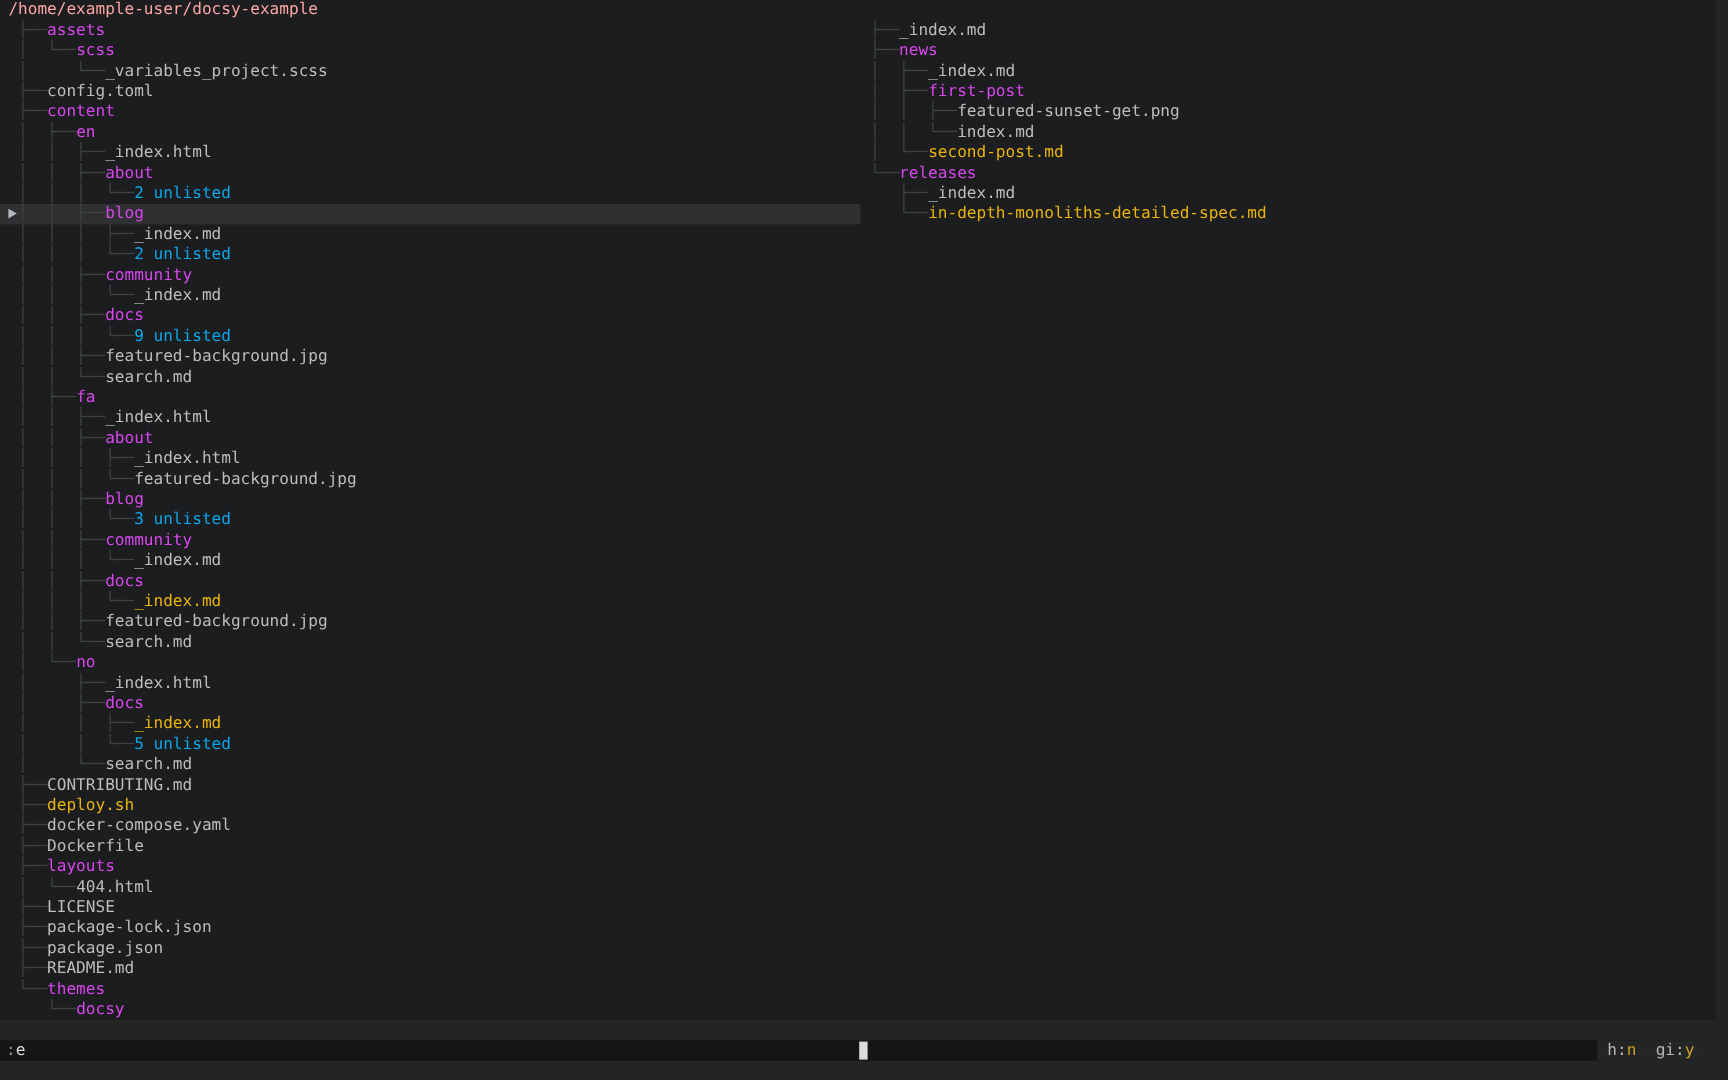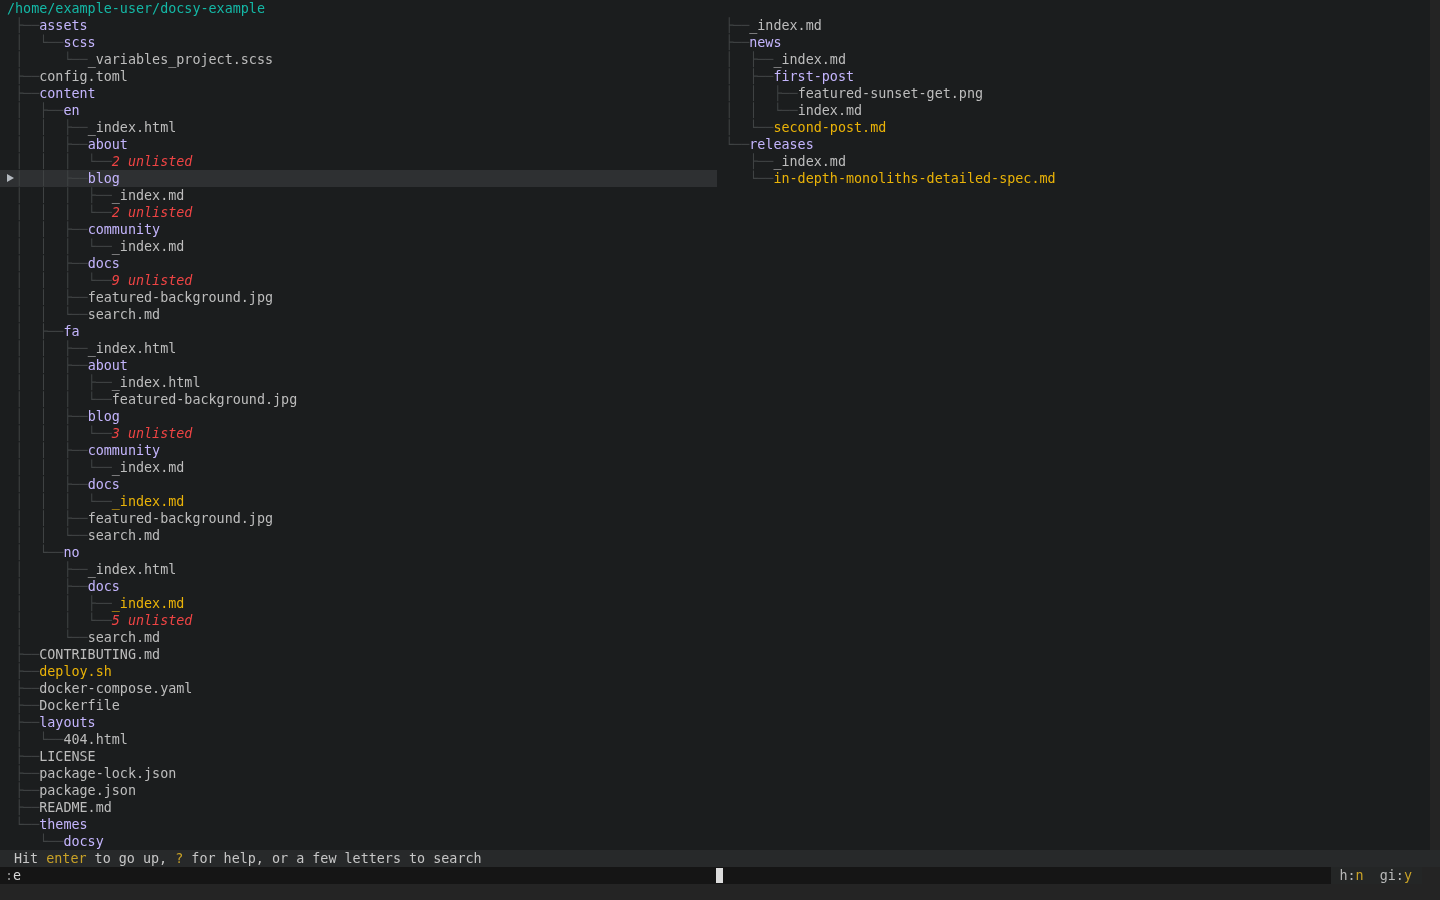--- a/index.html
+++ b/index.html
@@ -8,30 +8,30 @@
     background:#242424;
     font-family:"DejaVu Sans Mono","Liberation Mono",monospace;
     font-size:13.4px;line-height:17px;
   }
   #screen{position:absolute;top:0;left:0;width:1440px;height:900px;}
   #tree-area{position:absolute;top:0;left:0;width:1430px;height:850px;background:#1b1d1e;}
   .panel{position:absolute;top:0;height:850px;white-space:pre;}
   #left-panel{left:0;width:717px;}
   #right-panel{left:717px;width:713px;}
   .ptitle{position:absolute;top:0;left:0;right:0;height:17px;white-space:pre;}
-  .ptitle-left{padding-left:7px;color:#14b8a6;}
+  .ptitle-left{padding-left:7px;color:#fca5a5;}
   .ptitle-right{background:#43474a;color:#8fb3d6;}
   .trow{position:absolute;left:0;width:100%;height:17px;box-sizing:border-box;}
   .lrow{padding-left:7px;}
   .sel{background:#2e3032;}
   .pfx{color:#3f4243;}
-  .dir{color:#c4b5fd;}
+  .dir{color:#d946ef;}
   .file{color:#bdbdbd;}
   .mod{color:#eab308;}
-  .unlisted{color:#ef4444;font-style:italic;}
+  .unlisted{color:#0ea5e9;}
   .arrow{position:absolute;left:7px;top:4px;width:0;height:0;
     border-left:7px solid #b4bac0;border-top:4.5px solid transparent;border-bottom:4.5px solid transparent;}
   #status-bar{position:absolute;top:850px;left:0;width:1440px;height:17px;
     background:#27292a;box-sizing:border-box;padding-left:14px;color:#c6c6c6;white-space:pre;}
   .acc{color:#c9a227;}
   #input-bar{position:absolute;top:867px;left:0;width:1422px;height:17px;background:#151515;white-space:pre;}
   #left-input{position:absolute;left:5px;top:0;height:17px;}
   .prompt{color:#909090;}
   .ival{color:#d8d8d8;}
   #cursor{position:absolute;left:716px;top:1px;width:7px;height:15px;background:#dcdcdc;}
@@ -44,20 +44,19 @@
 
 <div id="screen">
   <div id="tree-area">
     <div id="left-panel" class="panel">
       <div class="ptitle ptitle-left">/home/example-user/docsy-example</div>
     <div class="trow lrow" style="top: 17px;"><span class="pfx"> ├──</span><span class="nm dir">assets</span></div><div class="trow lrow" style="top: 34px;"><span class="pfx"> │  └──</span><span class="nm dir">scss</span></div><div class="trow lrow" style="top: 51px;"><span class="pfx"> │     └──</span><span class="nm file">_variables_project.scss</span></div><div class="trow lrow" style="top: 68px;"><span class="pfx"> ├──</span><span class="nm file">config.toml</span></div><div class="trow lrow" style="top: 85px;"><span class="pfx"> ├──</span><span class="nm dir">content</span></div><div class="trow lrow" style="top: 102px;"><span class="pfx"> │  ├──</span><span class="nm dir">en</span></div><div class="trow lrow" style="top: 119px;"><span class="pfx"> │  │  ├──</span><span class="nm file">_index.html</span></div><div class="trow lrow" style="top: 136px;"><span class="pfx"> │  │  ├──</span><span class="nm dir">about</span></div><div class="trow lrow" style="top: 153px;"><span class="pfx"> │  │  │  └──</span><span class="nm unlisted">2 unlisted</span></div><div class="trow lrow sel" style="top: 170px;"><span class="arrow"></span><span class="pfx"> │  │  ├──</span><span class="nm dir">blog</span></div><div class="trow lrow" style="top: 187px;"><span class="pfx"> │  │  │  ├──</span><span class="nm file">_index.md</span></div><div class="trow lrow" style="top: 204px;"><span class="pfx"> │  │  │  └──</span><span class="nm unlisted">2 unlisted</span></div><div class="trow lrow" style="top: 221px;"><span class="pfx"> │  │  ├──</span><span class="nm dir">community</span></div><div class="trow lrow" style="top: 238px;"><span class="pfx"> │  │  │  └──</span><span class="nm file">_index.md</span></div><div class="trow lrow" style="top: 255px;"><span class="pfx"> │  │  ├──</span><span class="nm dir">docs</span></div><div class="trow lrow" style="top: 272px;"><span class="pfx"> │  │  │  └──</span><span class="nm unlisted">9 unlisted</span></div><div class="trow lrow" style="top: 289px;"><span class="pfx"> │  │  ├──</span><span class="nm file">featured-background.jpg</span></div><div class="trow lrow" style="top: 306px;"><span class="pfx"> │  │  └──</span><span class="nm file">search.md</span></div><div class="trow lrow" style="top: 323px;"><span class="pfx"> │  ├──</span><span class="nm dir">fa</span></div><div class="trow lrow" style="top: 340px;"><span class="pfx"> │  │  ├──</span><span class="nm file">_index.html</span></div><div class="trow lrow" style="top: 357px;"><span class="pfx"> │  │  ├──</span><span class="nm dir">about</span></div><div class="trow lrow" style="top: 374px;"><span class="pfx"> │  │  │  ├──</span><span class="nm file">_index.html</span></div><div class="trow lrow" style="top: 391px;"><span class="pfx"> │  │  │  └──</span><span class="nm file">featured-background.jpg</span></div><div class="trow lrow" style="top: 408px;"><span class="pfx"> │  │  ├──</span><span class="nm dir">blog</span></div><div class="trow lrow" style="top: 425px;"><span class="pfx"> │  │  │  └──</span><span class="nm unlisted">3 unlisted</span></div><div class="trow lrow" style="top: 442px;"><span class="pfx"> │  │  ├──</span><span class="nm dir">community</span></div><div class="trow lrow" style="top: 459px;"><span class="pfx"> │  │  │  └──</span><span class="nm file">_index.md</span></div><div class="trow lrow" style="top: 476px;"><span class="pfx"> │  │  ├──</span><span class="nm dir">docs</span></div><div class="trow lrow" style="top: 493px;"><span class="pfx"> │  │  │  └──</span><span class="nm mod">_index.md</span></div><div class="trow lrow" style="top: 510px;"><span class="pfx"> │  │  ├──</span><span class="nm file">featured-background.jpg</span></div><div class="trow lrow" style="top: 527px;"><span class="pfx"> │  │  └──</span><span class="nm file">search.md</span></div><div class="trow lrow" style="top: 544px;"><span class="pfx"> │  └──</span><span class="nm dir">no</span></div><div class="trow lrow" style="top: 561px;"><span class="pfx"> │     ├──</span><span class="nm file">_index.html</span></div><div class="trow lrow" style="top: 578px;"><span class="pfx"> │     ├──</span><span class="nm dir">docs</span></div><div class="trow lrow" style="top: 595px;"><span class="pfx"> │     │  ├──</span><span class="nm mod">_index.md</span></div><div class="trow lrow" style="top: 612px;"><span class="pfx"> │     │  └──</span><span class="nm unlisted">5 unlisted</span></div><div class="trow lrow" style="top: 629px;"><span class="pfx"> │     └──</span><span class="nm file">search.md</span></div><div class="trow lrow" style="top: 646px;"><span class="pfx"> ├──</span><span class="nm file">CONTRIBUTING.md</span></div><div class="trow lrow" style="top: 663px;"><span class="pfx"> ├──</span><span class="nm mod">deploy.sh</span></div><div class="trow lrow" style="top: 680px;"><span class="pfx"> ├──</span><span class="nm file">docker-compose.yaml</span></div><div class="trow lrow" style="top: 697px;"><span class="pfx"> ├──</span><span class="nm file">Dockerfile</span></div><div class="trow lrow" style="top: 714px;"><span class="pfx"> ├──</span><span class="nm dir">layouts</span></div><div class="trow lrow" style="top: 731px;"><span class="pfx"> │  └──</span><span class="nm file">404.html</span></div><div class="trow lrow" style="top: 748px;"><span class="pfx"> ├──</span><span class="nm file">LICENSE</span></div><div class="trow lrow" style="top: 765px;"><span class="pfx"> ├──</span><span class="nm file">package-lock.json</span></div><div class="trow lrow" style="top: 782px;"><span class="pfx"> ├──</span><span class="nm file">package.json</span></div><div class="trow lrow" style="top: 799px;"><span class="pfx"> ├──</span><span class="nm file">README.md</span></div><div class="trow lrow" style="top: 816px;"><span class="pfx"> └──</span><span class="nm dir">themes</span></div><div class="trow lrow" style="top: 833px;"><span class="pfx">    └──</span><span class="nm dir">docsy</span></div></div>
     <div id="right-panel" class="panel">
     <div class="trow rrow" style="top: 17px;"><span class="pfx"> ├──</span><span class="nm file">_index.md</span></div><div class="trow rrow" style="top: 34px;"><span class="pfx"> ├──</span><span class="nm dir">news</span></div><div class="trow rrow" style="top: 51px;"><span class="pfx"> │  ├──</span><span class="nm file">_index.md</span></div><div class="trow rrow" style="top: 68px;"><span class="pfx"> │  ├──</span><span class="nm dir">first-post</span></div><div class="trow rrow" style="top: 85px;"><span class="pfx"> │  │  ├──</span><span class="nm file">featured-sunset-get.png</span></div><div class="trow rrow" style="top: 102px;"><span class="pfx"> │  │  └──</span><span class="nm file">index.md</span></div><div class="trow rrow" style="top: 119px;"><span class="pfx"> │  └──</span><span class="nm mod">second-post.md</span></div><div class="trow rrow" style="top: 136px;"><span class="pfx"> └──</span><span class="nm dir">releases</span></div><div class="trow rrow" style="top: 153px;"><span class="pfx">    ├──</span><span class="nm file">_index.md</span></div><div class="trow rrow" style="top: 170px;"><span class="pfx">    └──</span><span class="nm mod">in-depth-monoliths-detailed-spec.md</span></div></div>
   </div>
 
-  <div id="status-bar"><span>Hit </span><span class="acc">enter</span><span> to go up, </span><span class="acc">?</span><span> for help, or a few letters to search</span></div>
 
   <div id="input-bar">
     <span id="left-input"><span class="prompt">:</span><span class="ival">e</span></span>
     <span id="cursor"></span>
     <div id="flags"><span class="flag-label">h:</span><span class="flag-value">n</span>  <span class="flag-label">gi:</span><span class="flag-value">y</span></div>
   </div>
 </div>
 
 </body></html>

